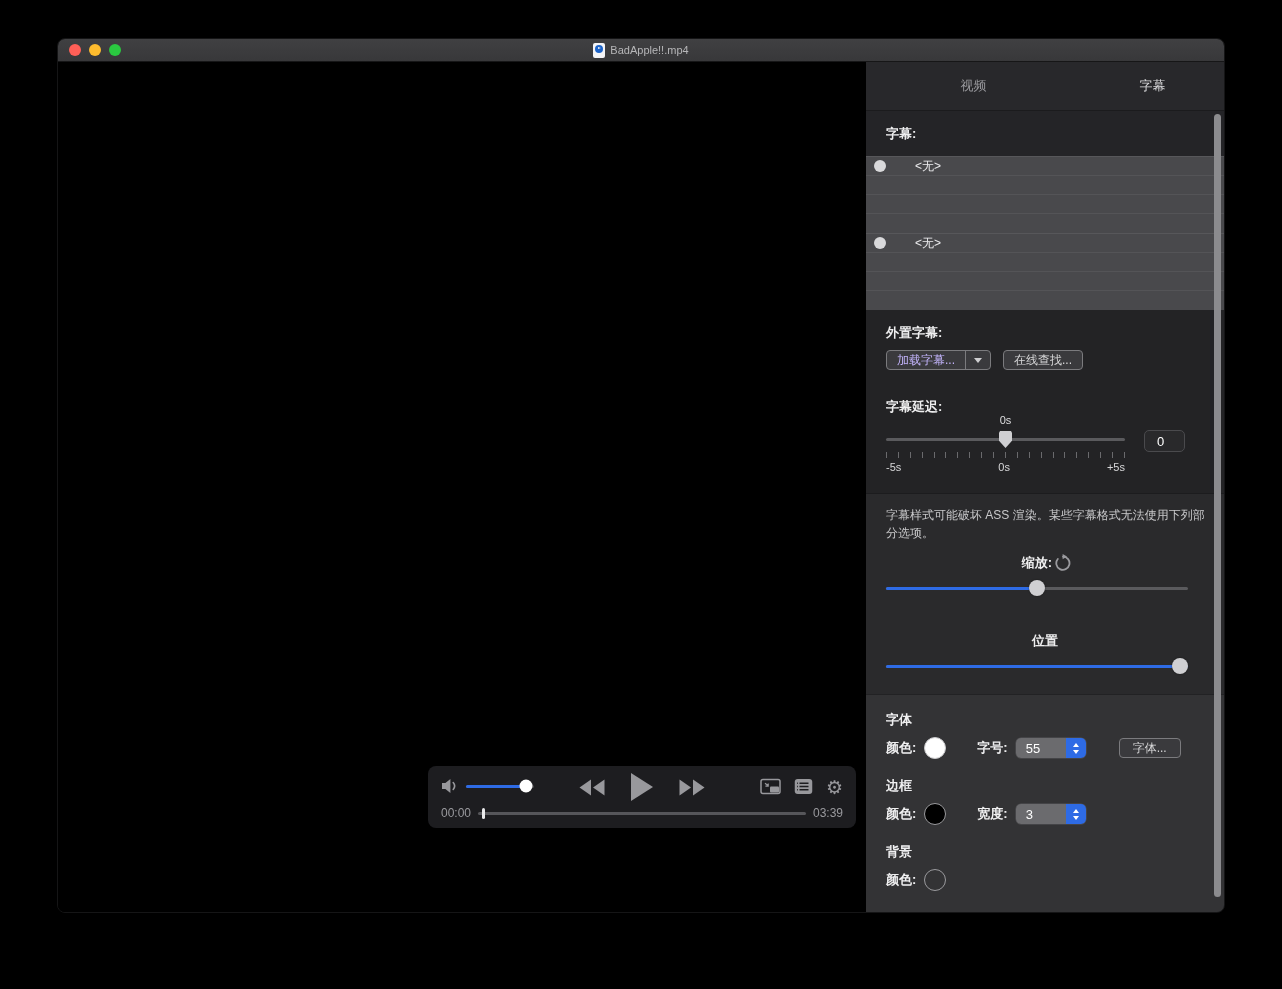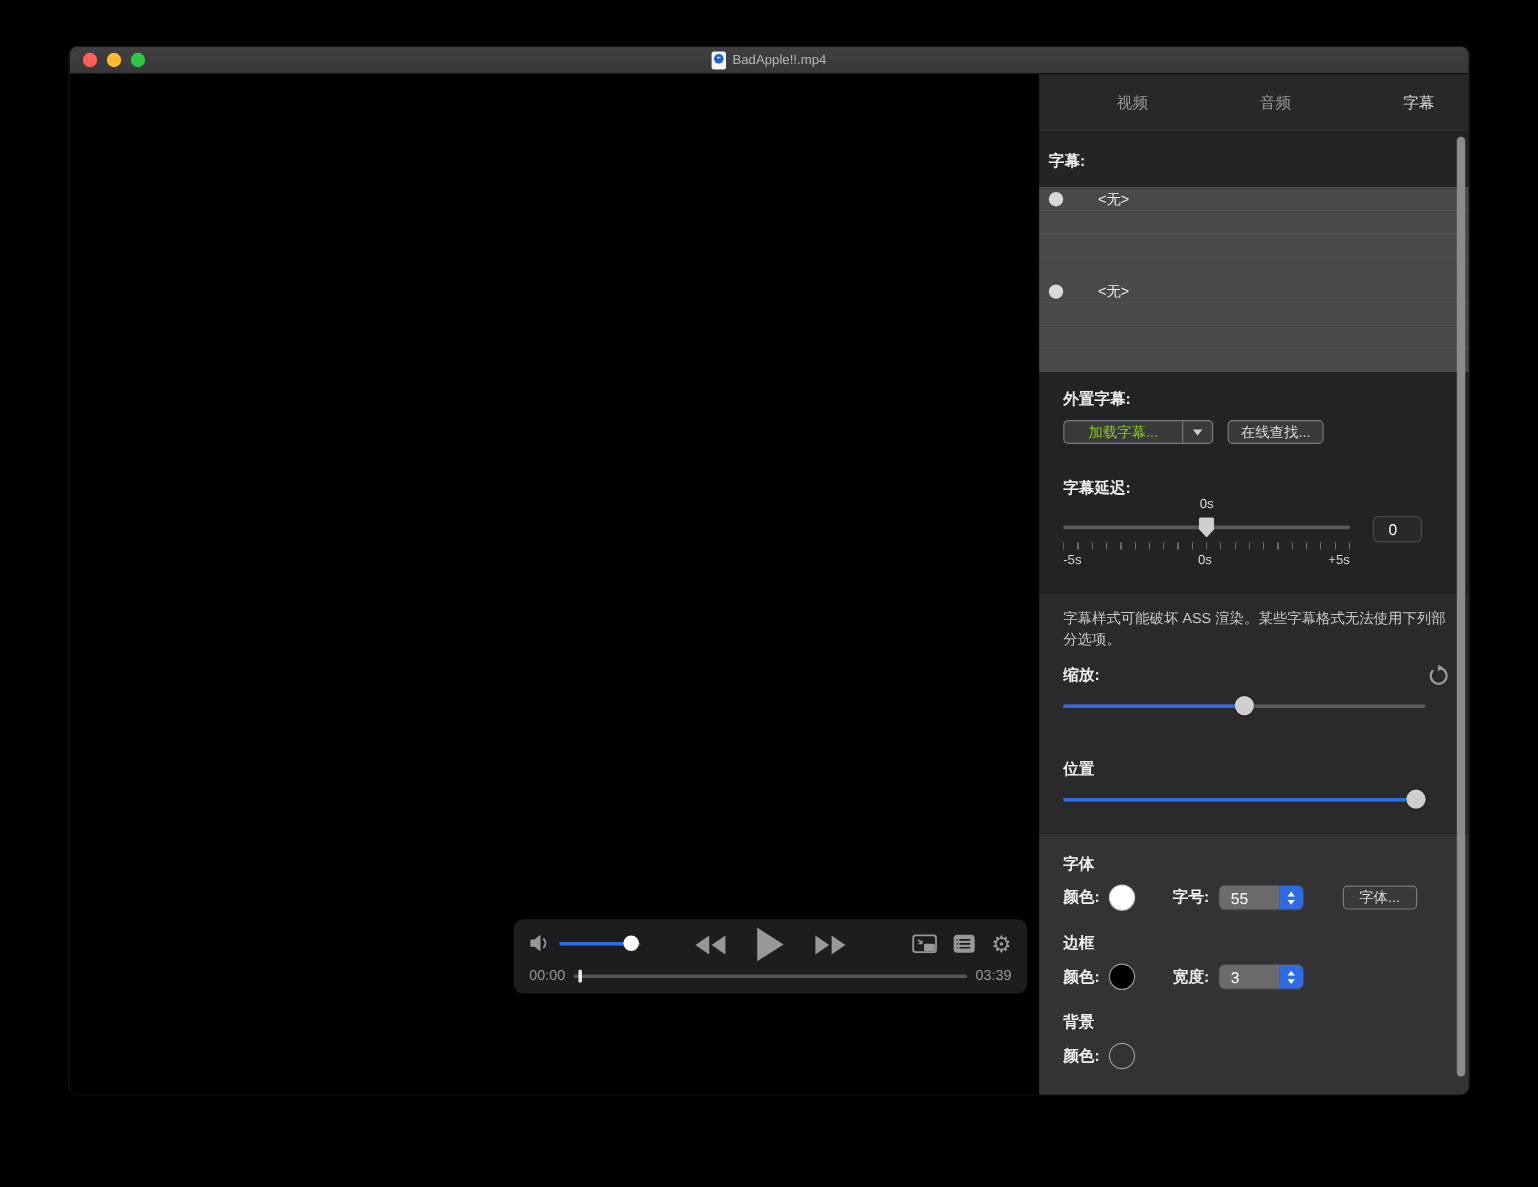--- a/index.html
+++ b/index.html
@@ -23,53 +23,53 @@
   .content{display:flex;height:852px;}
   .video{flex:1;background:#000;position:relative;}
   .panel{width:359px;background:#232325;position:relative;border-left:1px solid #000;box-sizing:border-box;
     display:flex;flex-direction:column;color:#e8e8ea;}
   
   .tabbar{height:48px;background:#28282b;border-bottom:1px solid #1b1b1d;display:flex;flex:0 0 auto;}
   .tab{flex:1;display:flex;align-items:center;justify-content:center;font-size:13px;color:#98989c;cursor:default;padding-left:36px;}
   .tab.active{color:#d9d9db;}
   
   .sec-label{font-size:13px;font-weight:bold;color:#eeeeef;}
-  .hdr{height:45px;background:#242427;display:flex;align-items:center;padding-left:8px;flex:0 0 auto;box-sizing:border-box;}
+  .hdr{height:45px;background:#242427;display:flex;align-items:center;padding-left:20px;flex:0 0 auto;box-sizing:border-box;}
   .hdr2{height:41px;background:#232325;display:flex;align-items:flex-end;padding:0 0 6px 20px;flex:0 0 auto;box-sizing:border-box;}
   .tracklist{flex:0 0 auto;border-top:1px solid #57575a;}
   .trackrow{height:19px;background:#49494c;border-bottom:1px solid #545457;display:flex;align-items:center;box-sizing:border-box;}
   .trackrow:last-child{border-bottom:none;}
   .radio-dot{width:12px;height:12px;border-radius:50%;background:#d9d9db;margin-left:8px;}
   .trackrow .tname{font-size:12px;color:#ececee;margin-left:29px;}
   
   .secC{height:183px;background:#232325;position:relative;border-bottom:1px solid #1c1c1e;flex:0 0 auto;}
   .secC .hdr-ext{position:absolute;left:20px;top:14px;}
   .btnrow{position:absolute;left:20px;top:40px;display:flex;gap:12px;align-items:center;}
   .mbtn{height:20px;background:#3a3a3d;border:1px solid #7b7b7e;border-radius:4px;color:#d9d9da;
     font-size:12px;display:flex;align-items:center;padding:0 10px;box-sizing:border-box;}
   .splitbtn{display:flex;height:20px;border:1px solid #7b7b7e;border-radius:4px;background:#3a3a3d;overflow:hidden;box-sizing:border-box;}
-  .splitbtn .lbl{padding:0 20px;font-size:12px;color:#84cc16;display:flex;align-items:center;}
+  .splitbtn .lbl{padding:0 10px;font-size:12px;color:#c4b5fd;display:flex;align-items:center;}
   .splitbtn .arrow{width:24px;border-left:1px solid #7b7b7e;display:flex;align-items:center;justify-content:center;}
   .caret-down{width:0;height:0;border-left:4px solid transparent;border-right:4px solid transparent;border-top:5px solid #cfcfd1;}
   .hdr-delay{position:absolute;left:20px;top:88px;}
   .delay-widget{position:absolute;left:20px;top:104px;width:239px;}
   .delay-cur{height:14px;text-align:center;font-size:11px;color:#dedee0;}
   .delay-trackwrap{position:relative;height:22px;}
   .delay-track{position:absolute;left:0;right:0;top:10px;height:3px;background:#5a5a5d;border-radius:2px;}
   .delay-thumb{position:absolute;left:calc(50% - 6.5px);top:3px;width:13px;height:17px;background:#cfcfd2;
     clip-path:polygon(8% 0,92% 0,100% 10%,100% 58%,50% 100%,0 58%,0 10%);}
   .delay-ticks{height:6px;margin-top:2px;background-image:repeating-linear-gradient(90deg,#6a6a6d 0,#6a6a6d 1px,transparent 1px,transparent 11.9px);}
   .delay-scale{display:flex;justify-content:space-between;font-size:11px;color:#d7d7d9;margin-top:3px;gap:42px;}
   .delay-input{position:absolute;left:278px;top:120px;width:41px;height:22px;background:#29292b;
     border:1px solid #4a4a4d;border-radius:5px;color:#fff;font-size:13px;padding:0 0 0 12px;box-sizing:border-box;outline:none;
     font-family:"Liberation Sans","DejaVu Sans",sans-serif;}
   
   .secD{height:201px;background:#2a2a2c;padding:0 20px;box-sizing:border-box;flex:0 0 auto;border-bottom:1px solid #222224;}
   .warning{padding-top:12px;font-size:12px;line-height:18px;color:#c9c9cb;width:322px;}
-  .labelrow{display:flex;align-items:center;justify-content:space-between;margin-top:12px;height:18px;}
+  .labelrow{display:flex;align-items:center;justify-content:center;margin-top:12px;height:18px;}
   .slider{position:relative;height:16px;margin-top:8px;width:calc(100% - 16px);}
   .slider .track{position:absolute;left:0;right:0;top:7px;height:3px;background:#5a5a5d;border-radius:2px;}
   .slider .fill{position:absolute;left:0;top:7px;height:3px;background:#2e6be5;border-radius:2px;}
   .slider .knob{position:absolute;top:50%;width:16px;height:16px;border-radius:50%;background:#cfcfd2;
     transform:translate(-50%,-50%);box-shadow:0 0 2px rgba(0,0,0,.5);}
   .mt20{margin-top:36px;}
   .reset-btn{width:20px;height:20px;display:flex;align-items:center;justify-content:center;margin-right:-4px;}
   
   .secE{flex:1;background:#333335;padding:0 20px;box-sizing:border-box;}
   .group-label{font-size:13px;font-weight:bold;color:#efeff0;margin-top:16px;}
@@ -184,21 +184,20 @@
             <span class="timetext">03:39</span>
           </div>
 
         </div>
       </div>
 
       <div class="panel">
 
         <div class="tabbar">
           <div class="tab">视频</div>
-          <div class="tab">音频</div>
           <div class="tab active">字幕</div>
         </div>
 
         <div class="hdr">
           <span class="sec-label">字幕:</span>
         </div>
         <div class="tracklist">
           <div class="trackrow">
             <span class="radio-dot"></span>
             <span class="tname">&lt;无&gt;</span>

